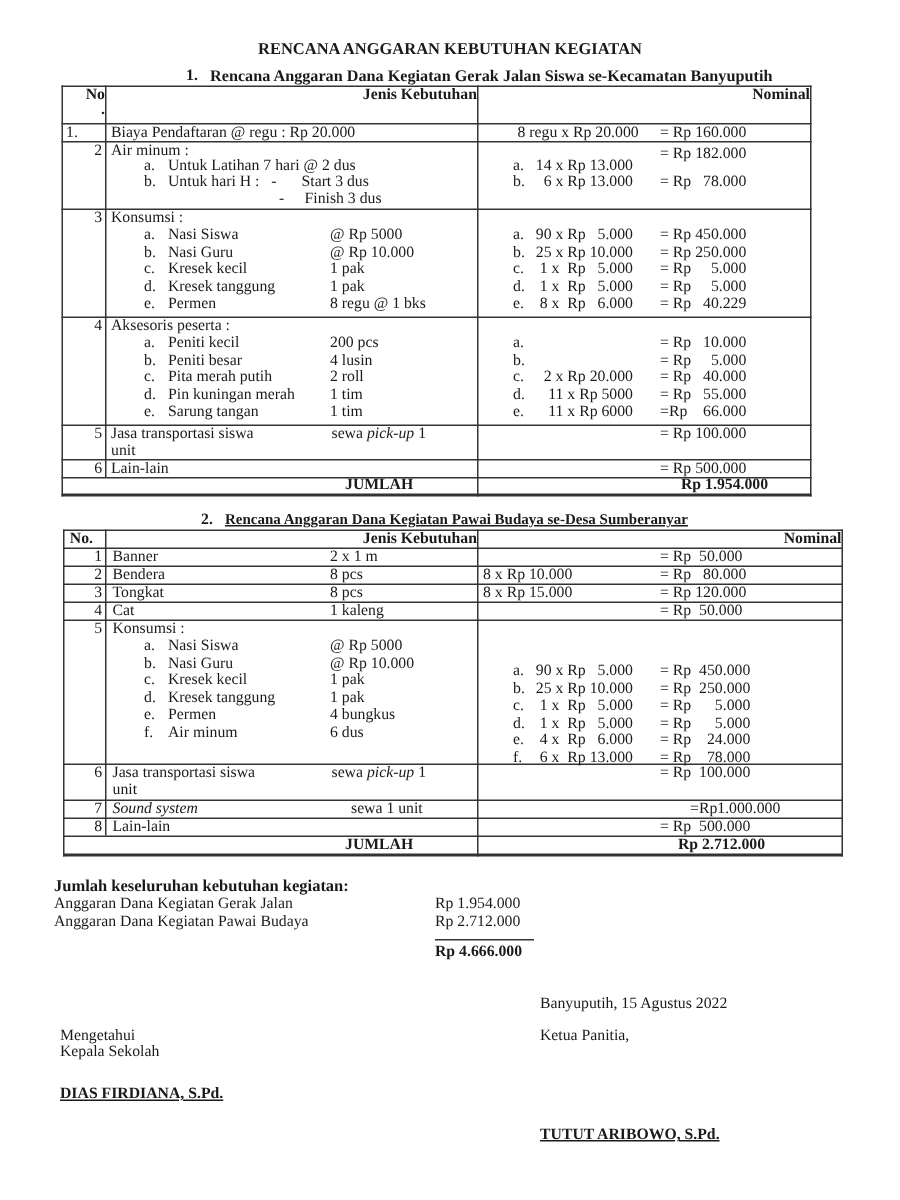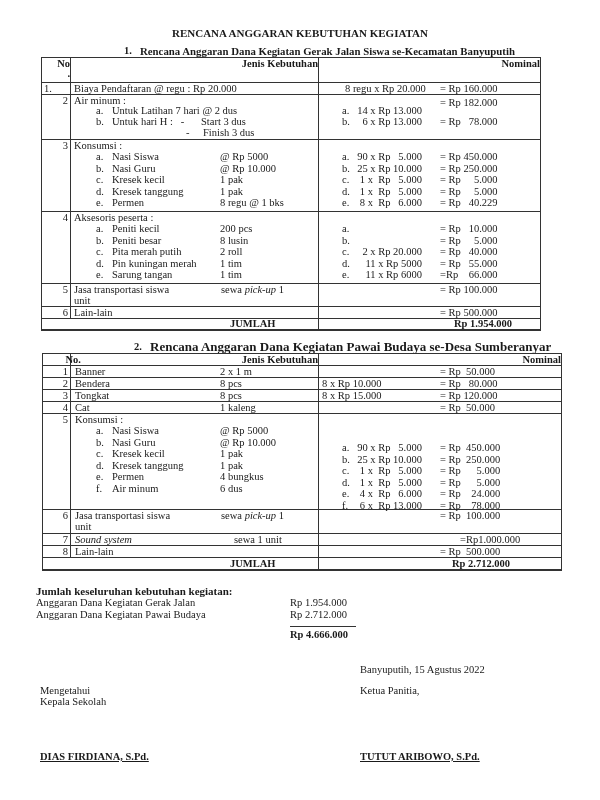--- a/index.html
+++ b/index.html
@@ -110,21 +110,21 @@
     <div class="abs" style="left:74px;top:212px;">Aksesoris peserta :</div>
     <div id="t1r4">
         <div class="abs" style="left:96px;top:223px;white-space:pre;">a.</div>
         <div class="abs" style="left:112px;top:223px;white-space:pre;">Peniti kecil</div>
         <div class="abs" style="left:220px;top:223px;white-space:pre;">200 pcs</div>
         <div class="abs" style="left:342px;top:223px;white-space:pre;">a.</div>
         <div class="abs r" style="left:350px;width:72px;top:223px;white-space:pre;"></div>
         <div class="abs" style="left:440px;top:223px;white-space:pre;">= Rp   10.000</div>
         <div class="abs" style="left:96px;top:234.5px;white-space:pre;">b.</div>
         <div class="abs" style="left:112px;top:234.5px;white-space:pre;">Peniti besar</div>
-        <div class="abs" style="left:220px;top:234.5px;white-space:pre;">8 lusin</div>
+        <div class="abs" style="left:220px;top:234.5px;white-space:pre;">4 lusin</div>
         <div class="abs" style="left:342px;top:234.5px;white-space:pre;">b.</div>
         <div class="abs r" style="left:350px;width:72px;top:234.5px;white-space:pre;"></div>
         <div class="abs" style="left:440px;top:234.5px;white-space:pre;">= Rp     5.000</div>
         <div class="abs" style="left:96px;top:246px;white-space:pre;">c.</div>
         <div class="abs" style="left:112px;top:246px;white-space:pre;">Pita merah putih</div>
         <div class="abs" style="left:220px;top:246px;white-space:pre;">2 roll</div>
         <div class="abs" style="left:342px;top:246px;white-space:pre;">c.</div>
         <div class="abs r" style="left:350px;width:72px;top:246px;white-space:pre;">2 x Rp 20.000</div>
         <div class="abs" style="left:440px;top:246px;white-space:pre;">= Rp   40.000</div>
         <div class="abs" style="left:96px;top:257.5px;white-space:pre;">d.</div>
@@ -155,39 +155,39 @@
     <div class="abs" style="left:74px;top:307px;">Lain-lain</div>
     <div class="abs" style="left:440px;top:307px;white-space:pre;">= Rp 500.000</div>
   </div>
 
   <div class="abs b" style="left:230px;top:318px;">JUMLAH</div>
   <div class="abs b" style="left:454px;top:318px;">Rp 1.954.000</div>
 </div>
 
 <div>
   <div class="abs b" style="left:134px;top:341px;">2.</div>
-  <div class="abs b" style="left:150px;top:341px;font-size:13px;">Rencana Anggaran Dana Kegiatan Pawai Budaya se-Desa Sumberanyar</div>
+  <div class="abs b" style="left:150px;top:341px;font-size:10px;text-decoration:underline;">Rencana Anggaran Dana Kegiatan Pawai Budaya se-Desa Sumberanyar</div>
 
   <div class="hl" style="left:42px;width:520px;top:353px;"></div>
   <div class="hl" style="left:42px;width:520px;top:365px;"></div>
   <div class="hl" style="left:42px;width:520px;top:377px;"></div>
   <div class="hl" style="left:42px;width:520px;top:389px;"></div>
   <div class="hl" style="left:42px;width:520px;top:401px;"></div>
   <div class="hl" style="left:42px;width:520px;top:413px;"></div>
   <div class="hl" style="left:42px;width:520px;top:509px;"></div>
   <div class="hl" style="left:42px;width:520px;top:533px;"></div>
   <div class="hl" style="left:42px;width:520px;top:545px;"></div>
   <div class="hl" style="left:42px;width:520px;top:557px;"></div>
   <div class="hlb" style="left:42px;width:520px;top:569px;"></div>
   <div class="vl" style="left:42px;top:353px;height:218px;"></div>
   <div class="vl" style="left:70px;top:353px;height:204px;"></div>
   <div class="vl" style="left:318px;top:353px;height:218px;"></div>
   <div class="vl" style="left:561px;top:353px;height:218px;"></div>
 
-  <div class="abs b c" style="left:53px;width:28px;top:354px;">No.</div>
+  <div class="abs b c" style="left:34px;width:28px;top:354px;">No.</div>
   <div class="abs b c" style="left:70px;width:248px;top:354px;">Jenis Kebutuhan</div>
   <div class="abs b c" style="left:318px;width:243px;top:354px;">Nominal</div>
 
   <div id="t2simple">
       <div>
         <div class="abs r" style="left:42px;width:26px;top:366px;white-space:pre;">1</div>
         <div class="abs" style="left:75px;top:366px;white-space:pre;">Banner</div>
         <div class="abs" style="left:220px;top:366px;white-space:pre;">2 x 1 m</div>
         <div class="abs" style="left:322px;top:366px;white-space:pre;"></div>
         <div class="abs" style="left:440px;top:366px;white-space:pre;">= Rp  50.000</div>
@@ -291,15 +291,15 @@
   <div class="abs" style="left:290px;top:609px;">Rp 2.712.000</div>
   <div class="hl" style="left:290px;width:66px;top:626px;"></div>
   <div class="abs b" style="left:290px;top:629px;">Rp 4.666.000</div>
 </div>
 
 <div>
   <div class="abs" style="left:360px;top:664px;">Banyuputih, 15 Agustus 2022</div>
   <div class="abs" style="left:40px;top:685px;">Mengetahui</div>
   <div class="abs" style="left:40px;top:696px;">Kepala Sekolah</div>
   <div class="abs" style="left:360px;top:685px;">Ketua Panitia,</div>
-  <div class="abs b u" style="left:40px;top:751px;">DIAS FIRDIANA, S.Pd.</div>
+  <div class="abs b u" style="left:40px;top:724px;">DIAS FIRDIANA, S.Pd.</div>
   <div class="abs b u" style="left:360px;top:751px;">TUTUT ARIBOWO, S.Pd.</div>
 </div>
 
 </body></html>

